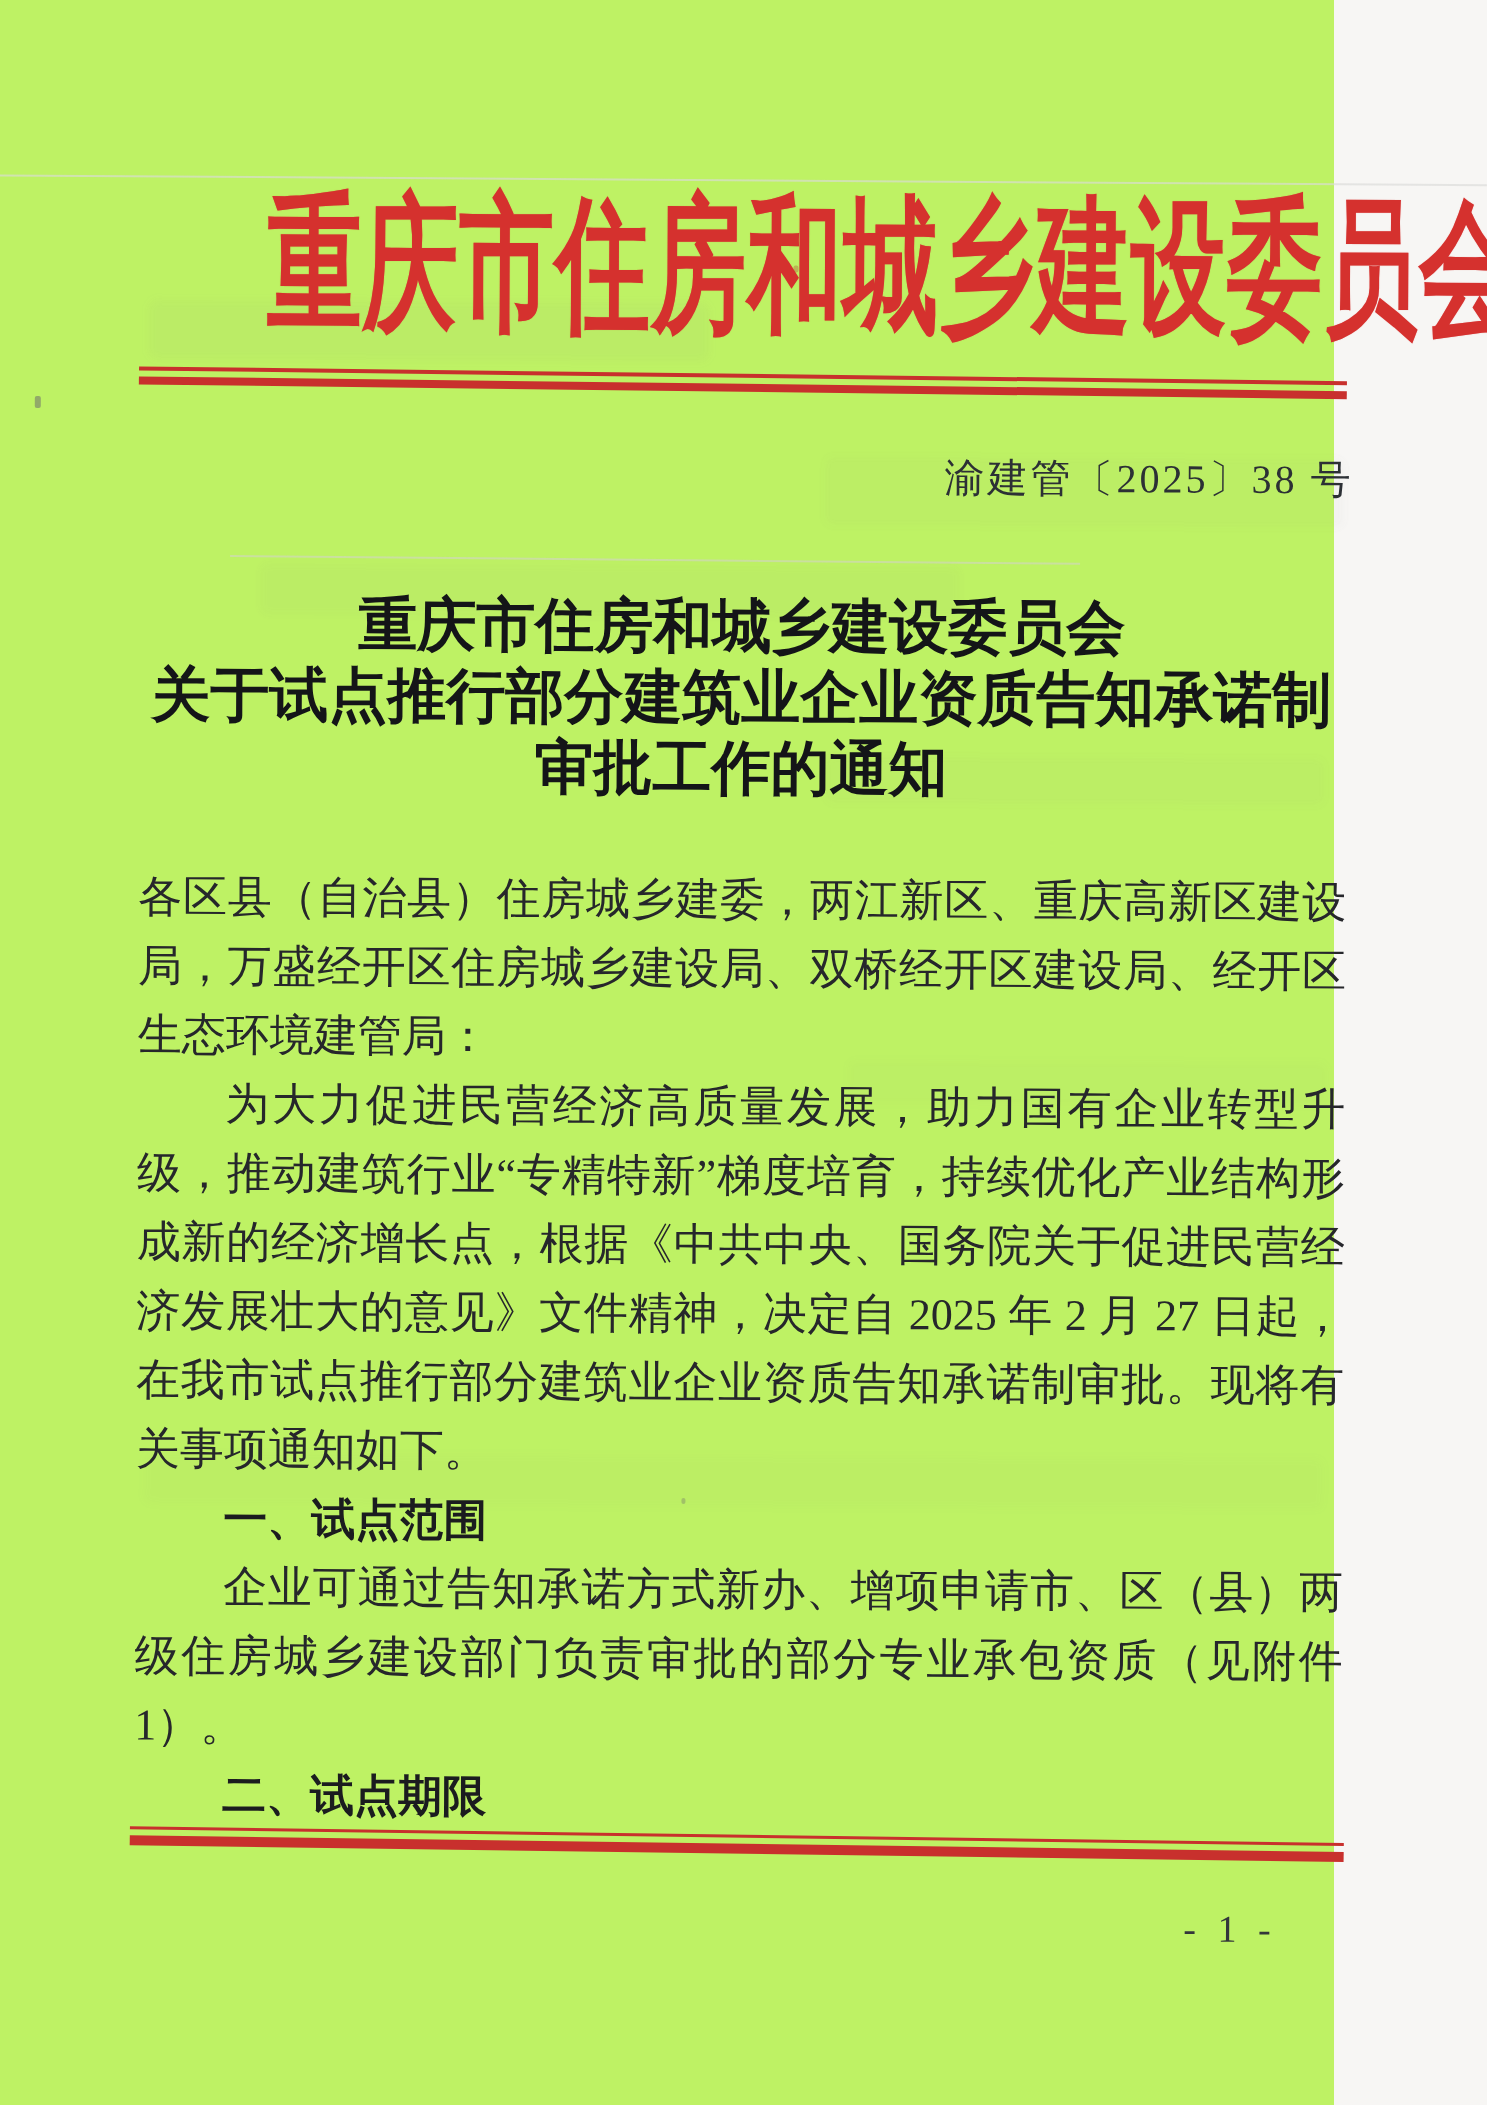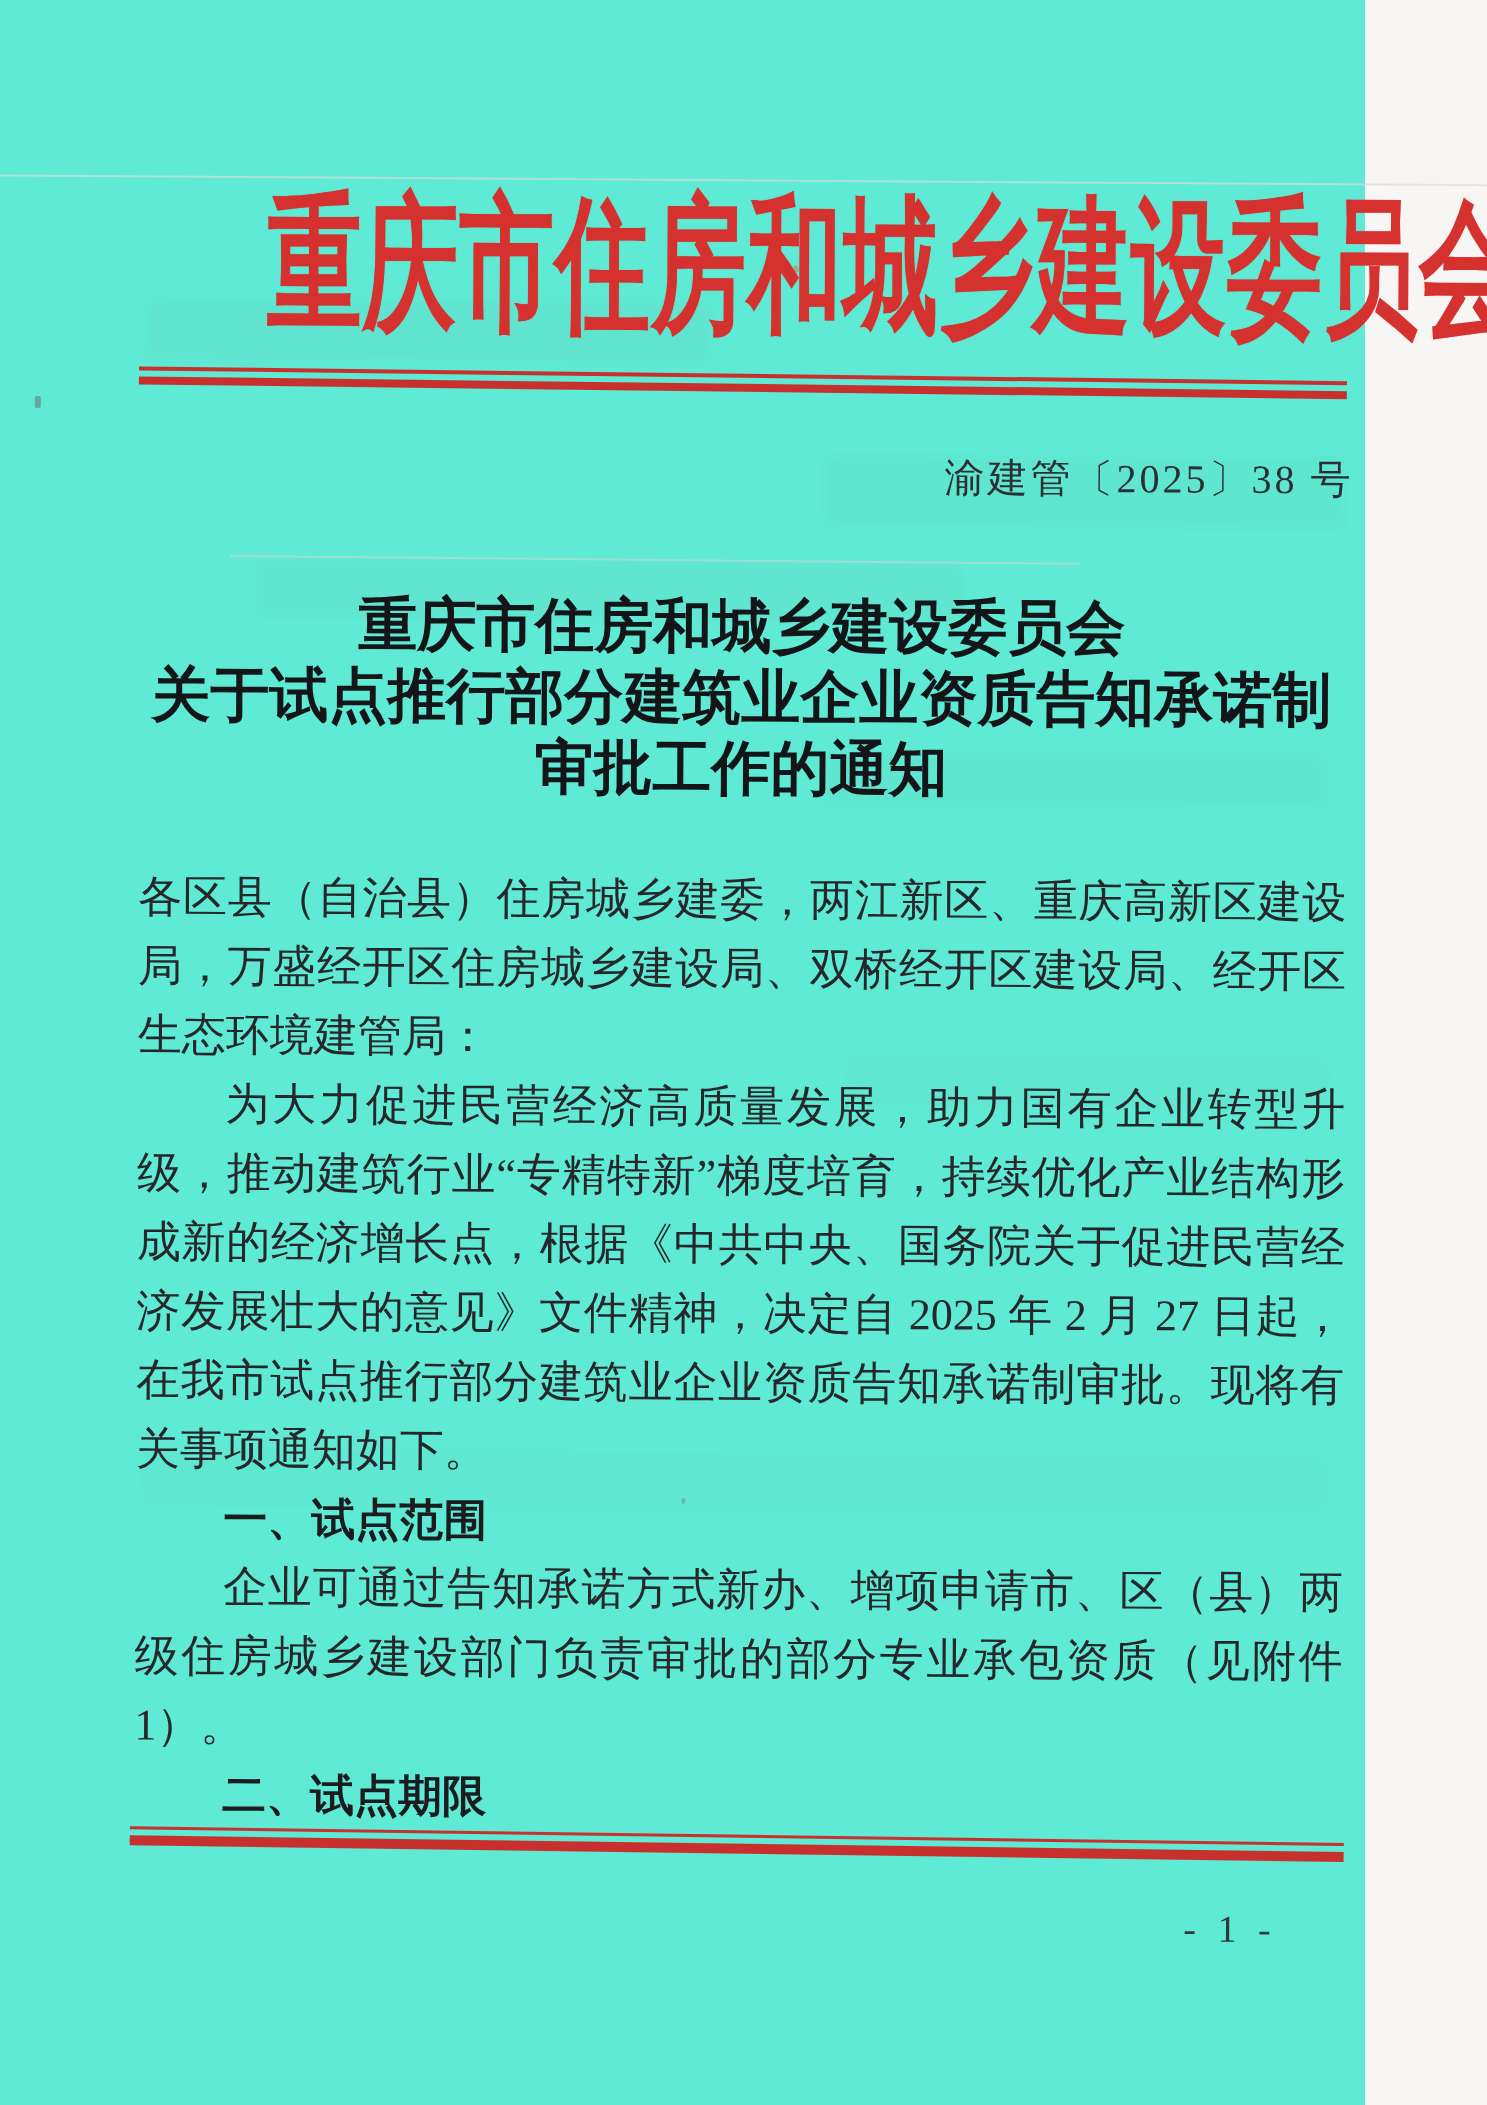--- a/index.html
+++ b/index.html
@@ -4,22 +4,21 @@
 <style>
   html,body{margin:0;padding:0;}
   body{
     width:1487px;height:2105px;
     background:#f7f6f4;
     font-family:"Liberation Serif","DejaVu Serif",serif;
     overflow:hidden;position:relative;
   }
   .page{
     position:absolute;left:0;top:0;width:1334px;height:2105px;
-    background:#5eead4;
-    padding-left:31px;
+    background:#bef264;
   }
   .content{
     position:absolute;left:0;top:0;width:1487px;height:2105px;
     transform:rotate(0.28deg);transform-origin:60px 160px;
   }
   
   .letterhead{
     position:absolute;top:188px;left:0;width:100%;
     text-align:center;color:#d5312e;
     font-weight:700;font-size:148px;line-height:150px;

